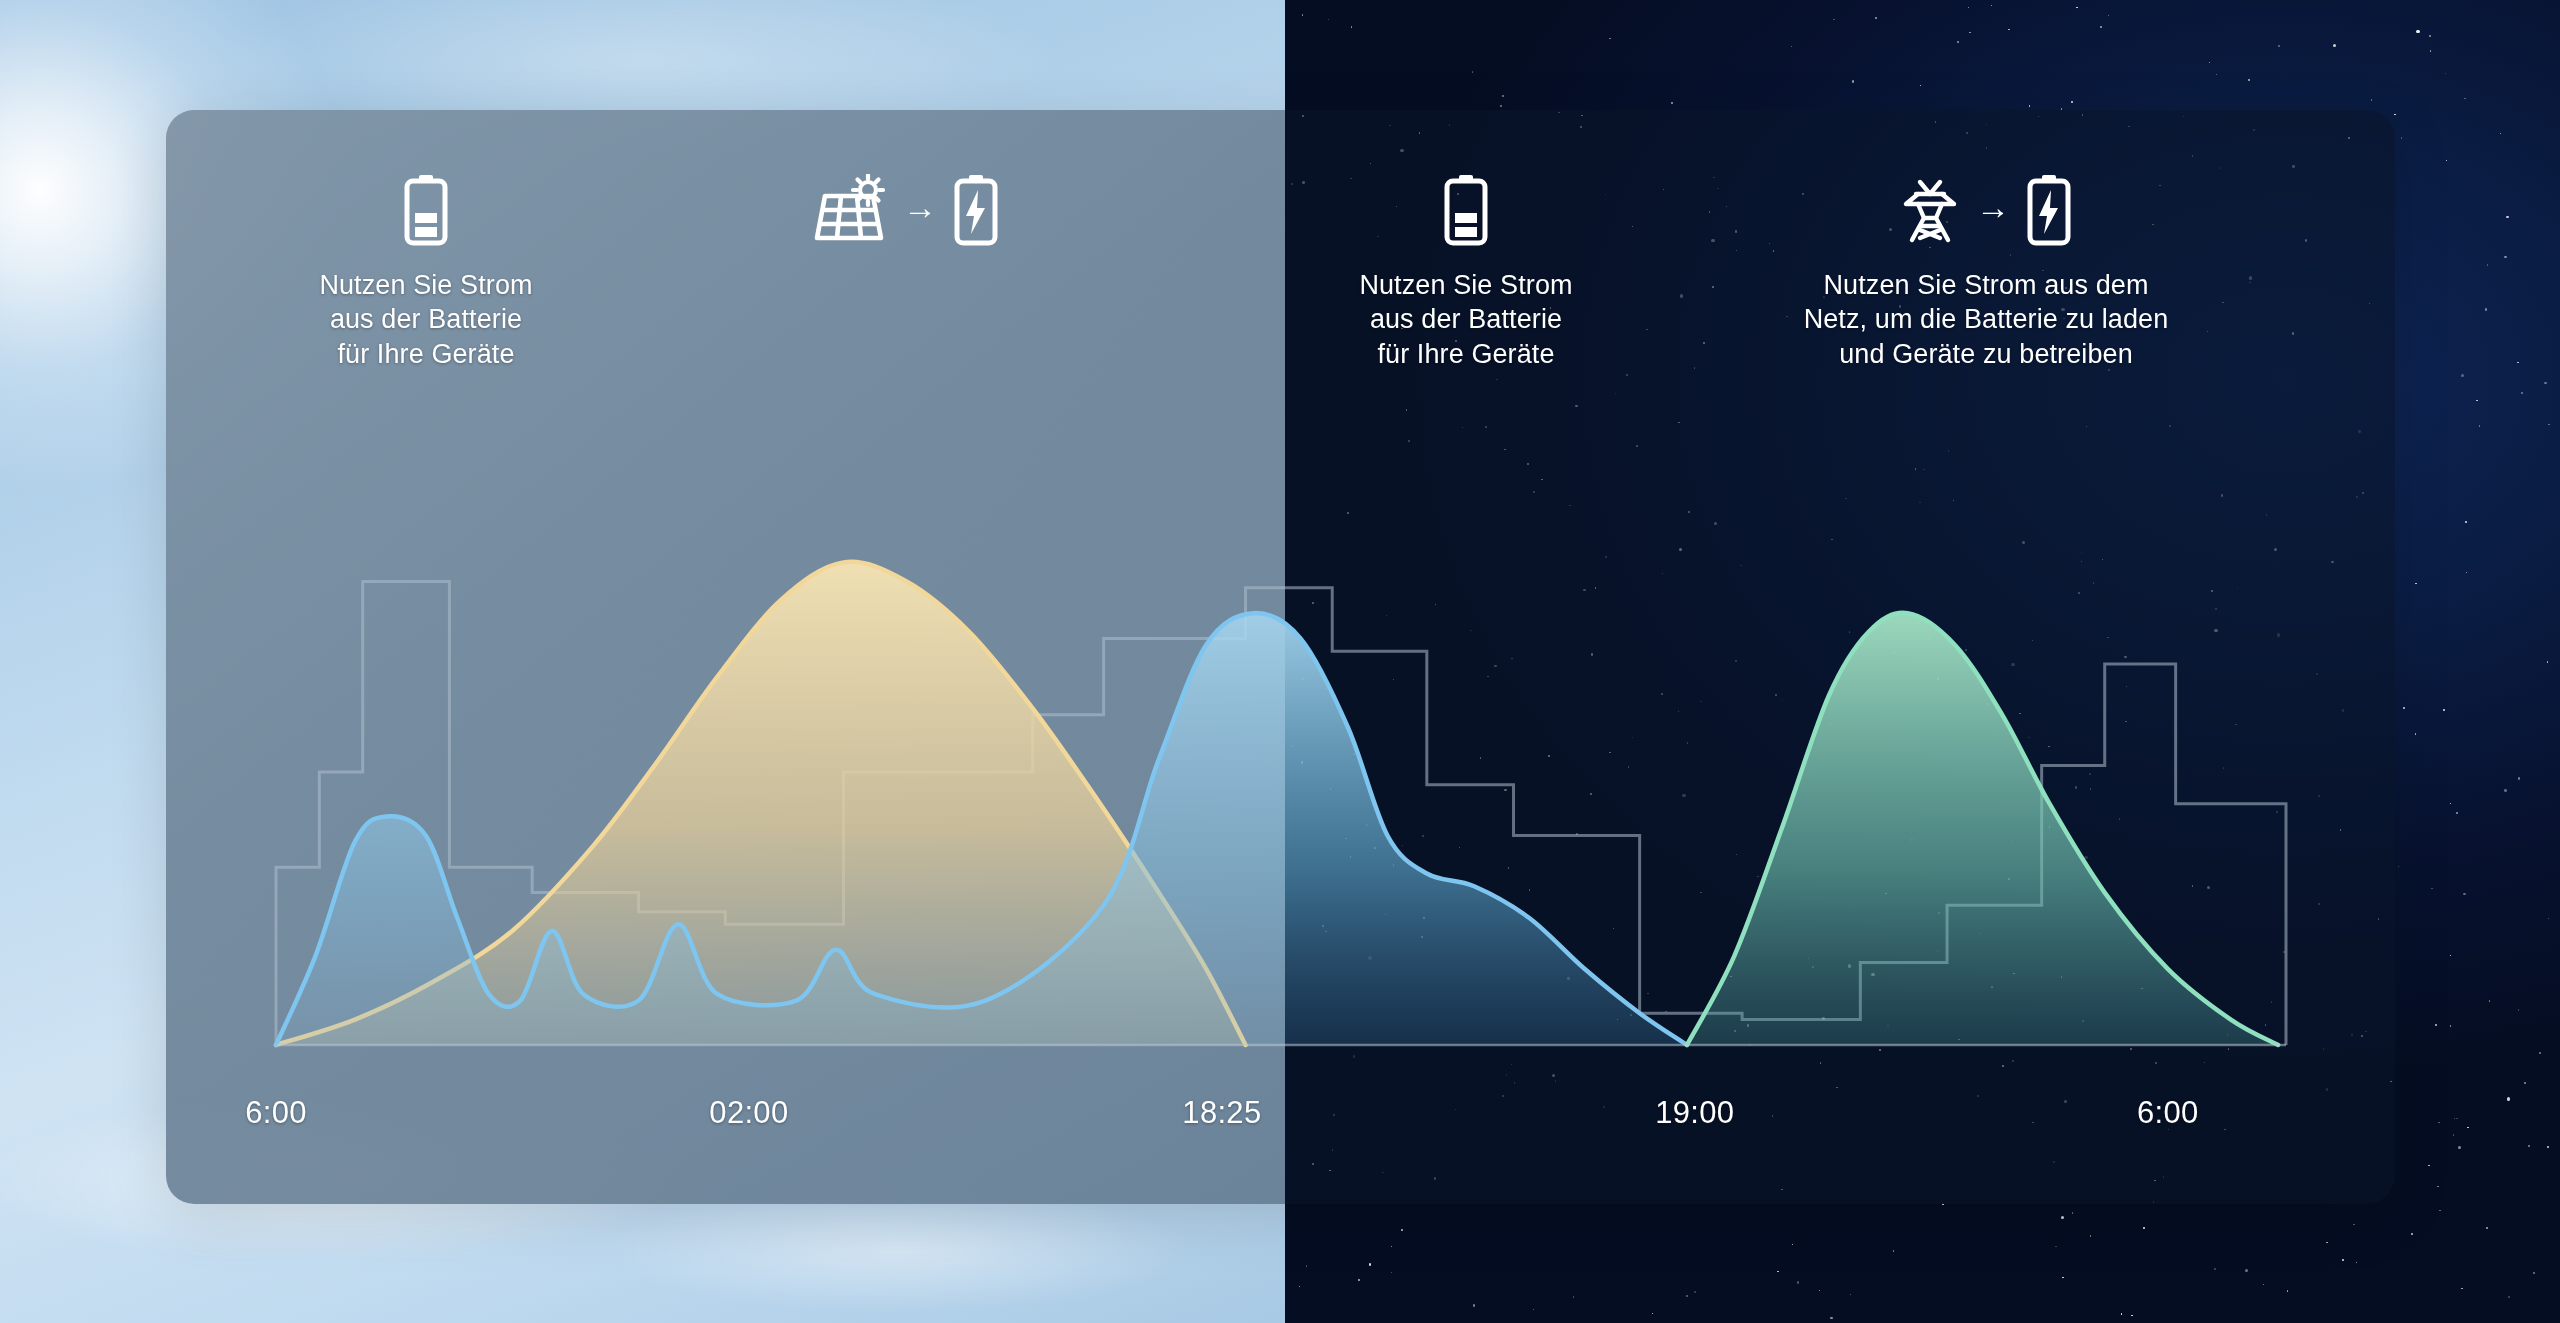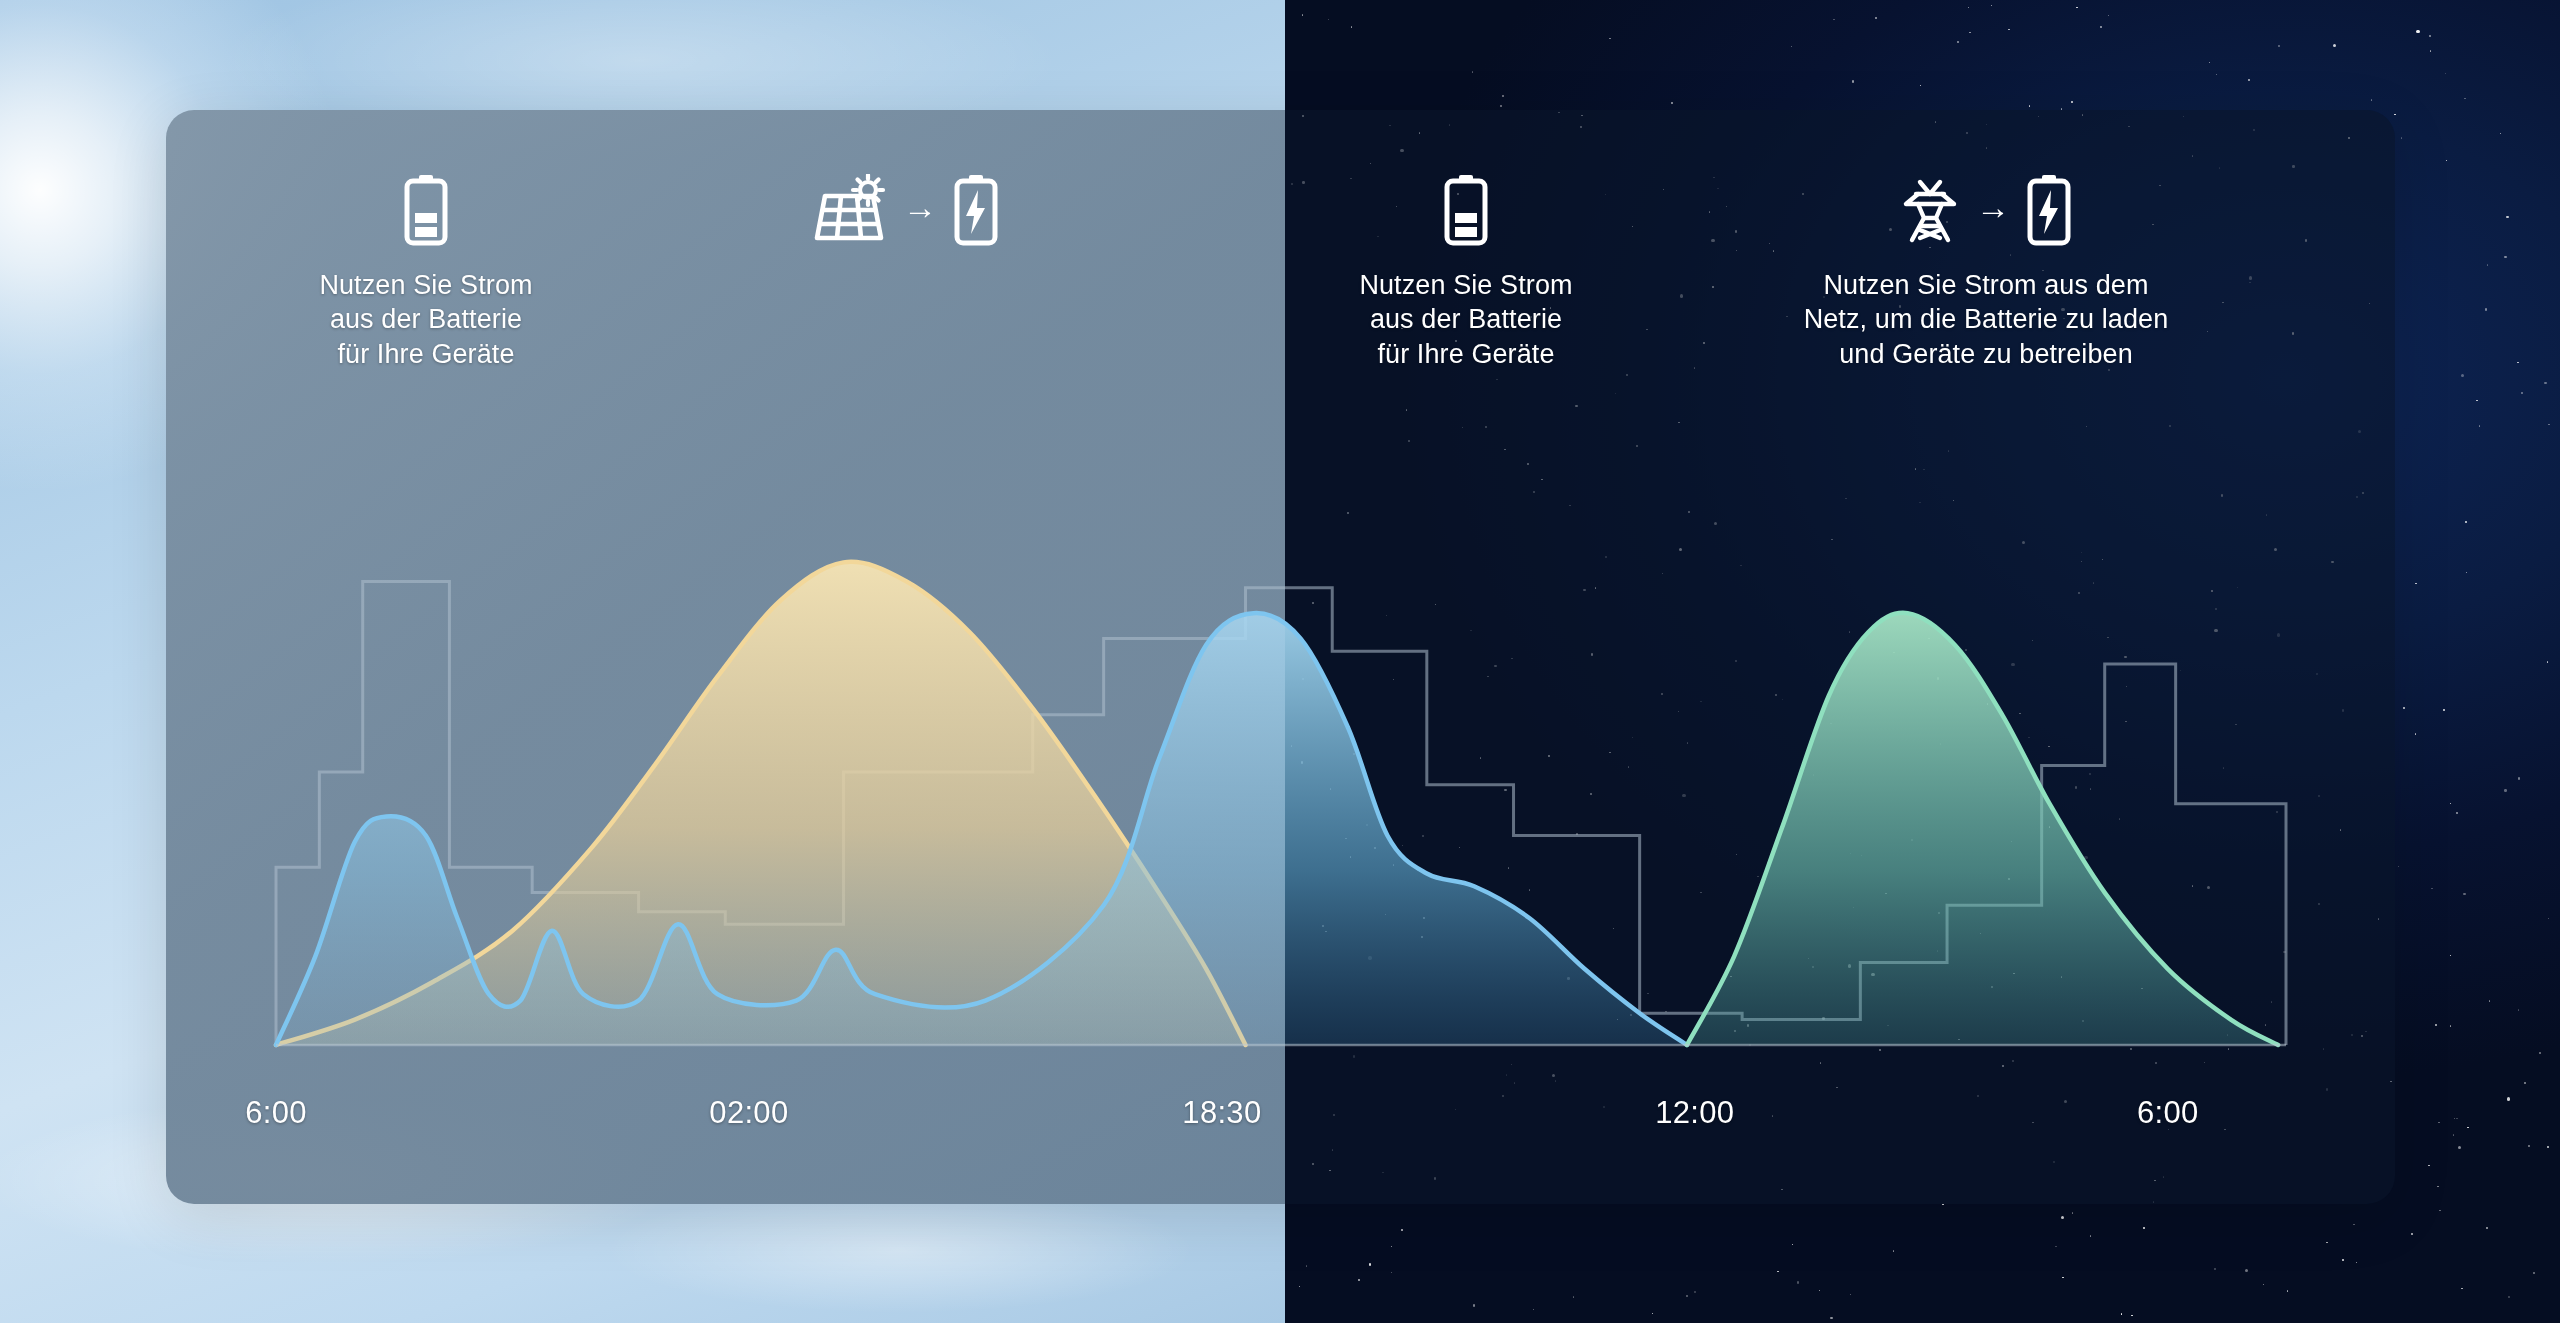--- a/index.html
+++ b/index.html
@@ -548,22 +548,22 @@
           <path d="M110.00,935.00C116.57,920.18 136.27,879.97 149.41,846.10C162.55,812.23 177.00,755.08 188.82,731.80C200.65,708.52 208.53,707.46 220.35,706.40C232.18,705.34 247.94,708.52 259.76,725.45C271.59,742.38 280.78,781.54 291.29,808.00C301.80,834.46 312.31,870.44 322.82,884.20C333.33,897.96 343.84,901.13 354.35,890.55C364.86,879.97 375.37,821.76 385.88,820.70C396.39,819.64 402.96,872.56 417.41,884.20C431.86,895.84 456.82,902.19 472.59,890.55C488.35,878.91 498.86,815.41 512.00,814.35C525.14,813.29 531.71,871.50 551.41,884.20C571.12,896.90 610.53,897.96 630.24,890.55C649.94,883.14 656.51,840.81 669.65,839.75C682.78,838.69 684.10,875.73 709.06,884.20C734.02,892.67 781.31,905.37 819.41,890.55C857.51,875.73 908.75,835.52 937.65,795.30C966.55,755.08 975.75,692.64 992.82,649.25C1009.90,605.86 1024.35,559.29 1040.12,534.95C1055.88,510.61 1071.65,504.26 1087.41,503.20C1103.18,502.14 1118.94,509.55 1134.71,528.60C1150.47,547.65 1167.55,584.69 1182.00,617.50C1196.45,650.31 1208.27,701.11 1221.41,725.45C1234.55,749.79 1246.37,755.08 1260.82,763.55C1275.27,772.02 1291.04,768.84 1308.12,776.25C1325.20,783.66 1344.90,794.24 1363.29,808.00C1381.69,821.76 1400.08,842.92 1418.47,858.80C1436.86,874.67 1456.57,890.55 1473.65,903.25C1490.73,915.95 1513.06,929.71 1520.94,935.00" fill="none" stroke="#7ec5ef" stroke-width="4.5" stroke-linecap="round" stroke-linejoin="round"></path>
           <path d="M1520.94,935.00C1528.82,920.18 1552.47,882.08 1568.24,846.10C1584.00,810.12 1599.76,762.49 1615.53,719.10C1631.29,675.71 1648.37,618.56 1662.82,585.75C1677.27,552.94 1689.10,536.01 1702.24,522.25C1715.37,508.49 1727.20,501.08 1741.65,503.20C1756.10,505.32 1773.18,518.02 1788.94,534.95C1804.71,551.88 1820.47,578.34 1836.24,604.80C1852.00,631.26 1866.45,664.07 1883.53,693.70C1900.61,723.33 1919.00,755.08 1938.71,782.60C1958.41,810.12 1980.75,837.63 2001.76,858.80C2022.78,879.97 2046.43,896.90 2064.82,909.60C2083.22,922.30 2104.24,930.77 2112.12,935.00 L2112.12,935 L1520.94,935 Z" fill="url(#gradGreen)"></path>
           <path d="M1520.94,935.00C1528.82,920.18 1552.47,882.08 1568.24,846.10C1584.00,810.12 1599.76,762.49 1615.53,719.10C1631.29,675.71 1648.37,618.56 1662.82,585.75C1677.27,552.94 1689.10,536.01 1702.24,522.25C1715.37,508.49 1727.20,501.08 1741.65,503.20C1756.10,505.32 1773.18,518.02 1788.94,534.95C1804.71,551.88 1820.47,578.34 1836.24,604.80C1852.00,631.26 1866.45,664.07 1883.53,693.70C1900.61,723.33 1919.00,755.08 1938.71,782.60C1958.41,810.12 1980.75,837.63 2001.76,858.80C2022.78,879.97 2046.43,896.90 2064.82,909.60C2083.22,922.30 2104.24,930.77 2112.12,935.00" fill="none" stroke="#8fe0bf" stroke-width="4.5" stroke-linecap="round" stroke-linejoin="round"></path>
         </g>
       <line id="baseline" x1="110" y1="935" x2="2120" y2="935" stroke="#b9c8d4" stroke-opacity="0.55" stroke-width="2.5"></line>
     </svg>
 
     <div id="ticks">
         <div class="axis-lbl" style="left:110.0px;top:985px;">6:00</div>
         <div class="axis-lbl" style="left:582.9px;top:985px;">02:00</div>
-        <div class="axis-lbl" style="left:1055.9px;top:985px;">18:30</div>
-        <div class="axis-lbl" style="left:1528.8px;top:985px;">12:00</div>
+        <div class="axis-lbl" style="left:1055.9px;top:985px;">18:25</div>
+        <div class="axis-lbl" style="left:1528.8px;top:985px;">19:00</div>
         <div class="axis-lbl" style="left:2001.8px;top:985px;">6:00</div>
       </div>
 
     <div class="legend">
 
       <div class="lg" style="left:40px;top:62px;width:440px;">
         <div class="ico">
           <svg width="50" height="74" viewBox="0 0 50 74">
             <rect x="18" y="3" width="14" height="7" rx="2" fill="#fff"></rect>
             <rect x="6" y="9" width="38" height="62" rx="6" fill="none" stroke="#fff" stroke-width="5"></rect>

